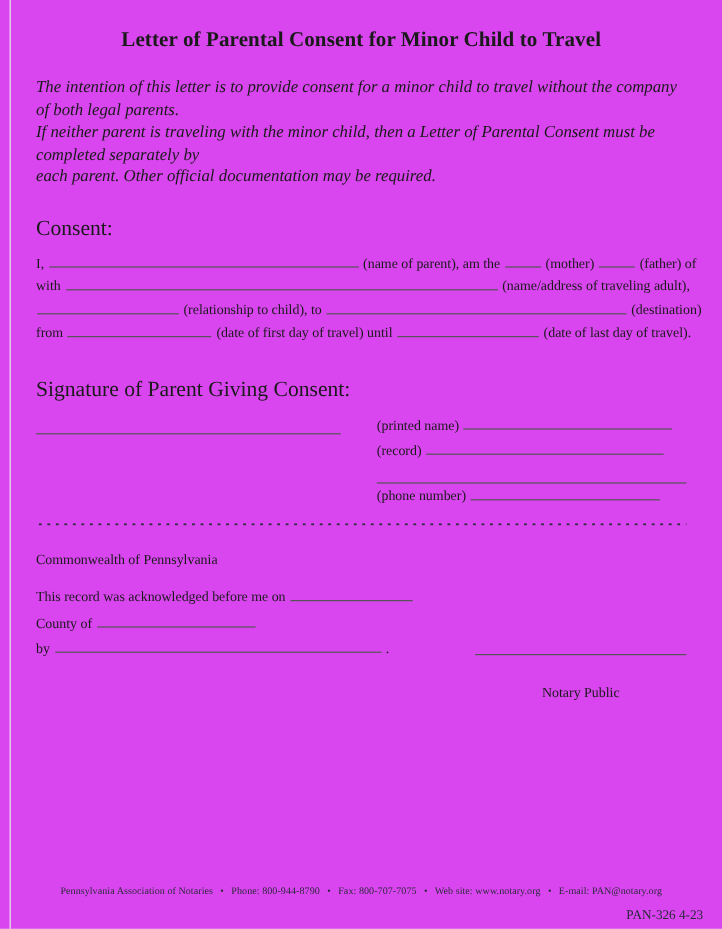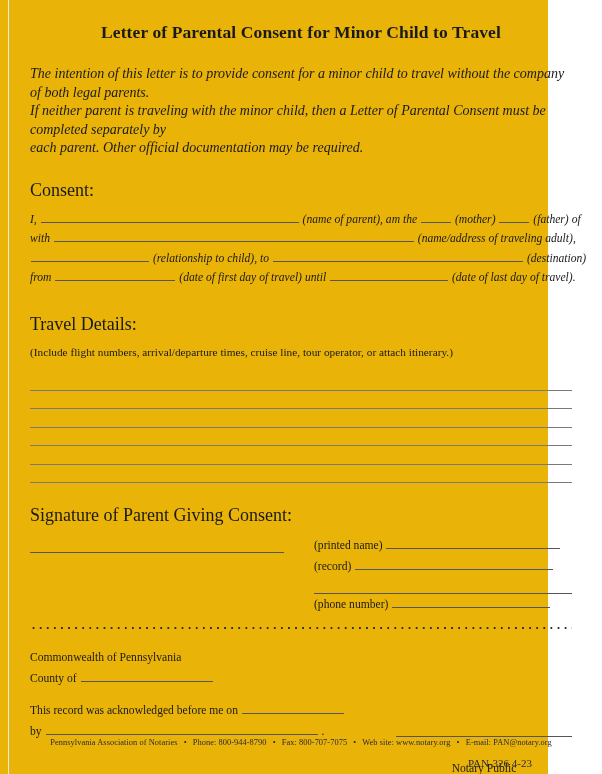--- a/index.html
+++ b/index.html
@@ -11,23 +11,23 @@
     width: 602px;
     height: 774px;
     overflow: hidden;
     font-family: "Liberation Serif", "DejaVu Serif", serif;
     color: #1a1a1a;
     position: relative;
   }
   .page {
     position: absolute;
     left: 0; top: 0;
-    width: 548px;
+    width: 602px;
     height: 774px;
-    background: #eab308;
+    background: #d946ef;
     box-sizing: border-box;
   }
   .edge-left {
     position: absolute;
     left: 8px; top: 0; bottom: 0;
     width: 1px;
     background: #e9e9e9;
   }
   .content {
     position: absolute;
@@ -62,21 +62,20 @@
     font-weight: normal;
     margin: 0 0 9px 0;
   }
 
   
   .formline {
     font-size: 11.6px;
     line-height: 19.4px;
     white-space: nowrap;
     margin: 0;
-    font-style: italic;
   }
   .fill {
     display: inline-block;
     border-bottom: 1px solid #555;
     vertical-align: baseline;
     height: 11px;
     margin: 0 1px;
   }
 
   
@@ -233,32 +232,20 @@
 
       <p class="formline">
         <span>from</span>
         <span class="fill" style="width:120px"></span>
         <span>(date of first day of travel) until</span>
         <span class="fill" style="width:118px"></span>
         <span>(date of last day of travel).</span>
       </p>
     </div>
 
-    <div>
-      <div class="section-head">Travel Details:</div>
-      <div class="note">(Include flight numbers, arrival/departure times, cruise line, tour operator, or attach itinerary.)</div>
-      <div class="ruled">
-        <div class="rule"></div>
-        <div class="rule"></div>
-        <div class="rule"></div>
-        <div class="rule"></div>
-        <div class="rule"></div>
-        <div class="rule"></div>
-      </div>
-    </div>
 
     <div class="sig-wrap">
       <div class="section-head">Signature of Parent Giving Consent:</div>
 
       <div class="sig-row">
         <div class="sig-left-line"></div>
         <div class="sig-right">
           <div>
             <span class="lbl">(printed name)</span>
             <span class="fill" style="width:174px"></span>
@@ -273,28 +260,28 @@
             <span class="fill" style="width:158px"></span>
           </div>
         </div>
       </div>
     </div>
 
     <div class="dotted-sep"></div>
 
     <div class="notary">
       <div class="line">Commonwealth of Pennsylvania</div>
+      <div class="line ack">
+        <span>This record was acknowledged before me on</span>
+        <span class="fill" style="width:102px"></span>
+      </div>
+
       <div class="line">
         <span>County of</span>
         <span class="fill" style="width:132px"></span>
-      </div>
-
-      <div class="line ack">
-        <span>This record was acknowledged before me on</span>
-        <span class="fill" style="width:102px"></span>
       </div>
 
       <div class="line by-row">
         <span>by</span>
         <span class="fill" style="width:272px"></span>
         <span>.</span>
         <span class="notary-sig-line"></span>
       </div>
 
       <div class="notary-labels">

